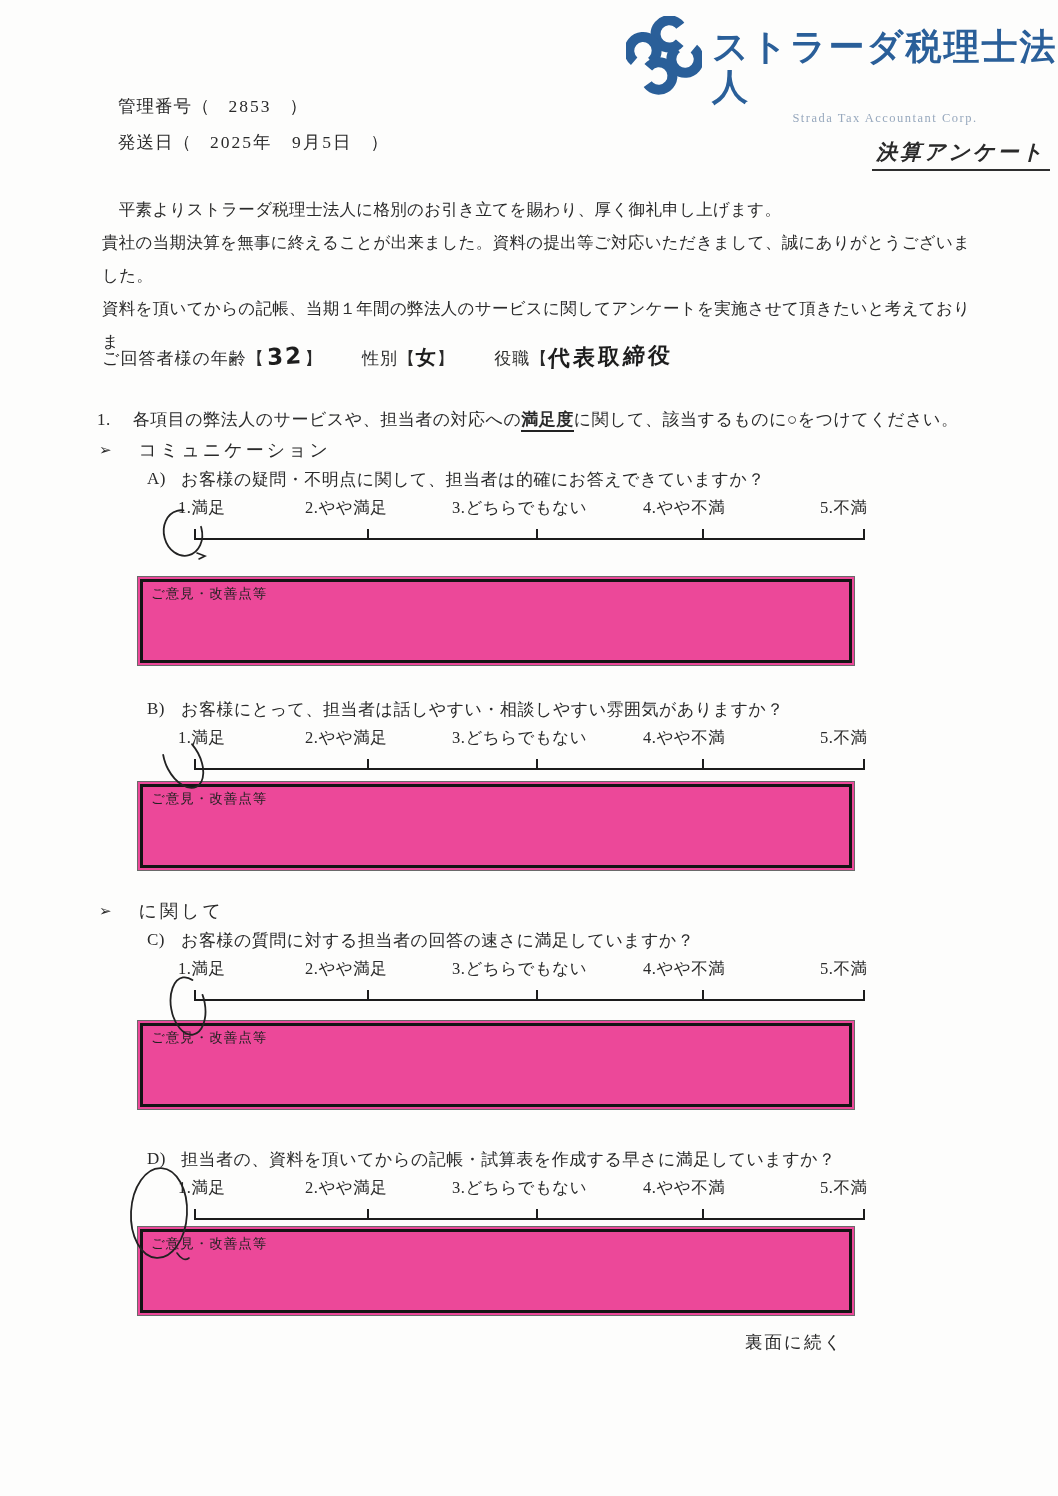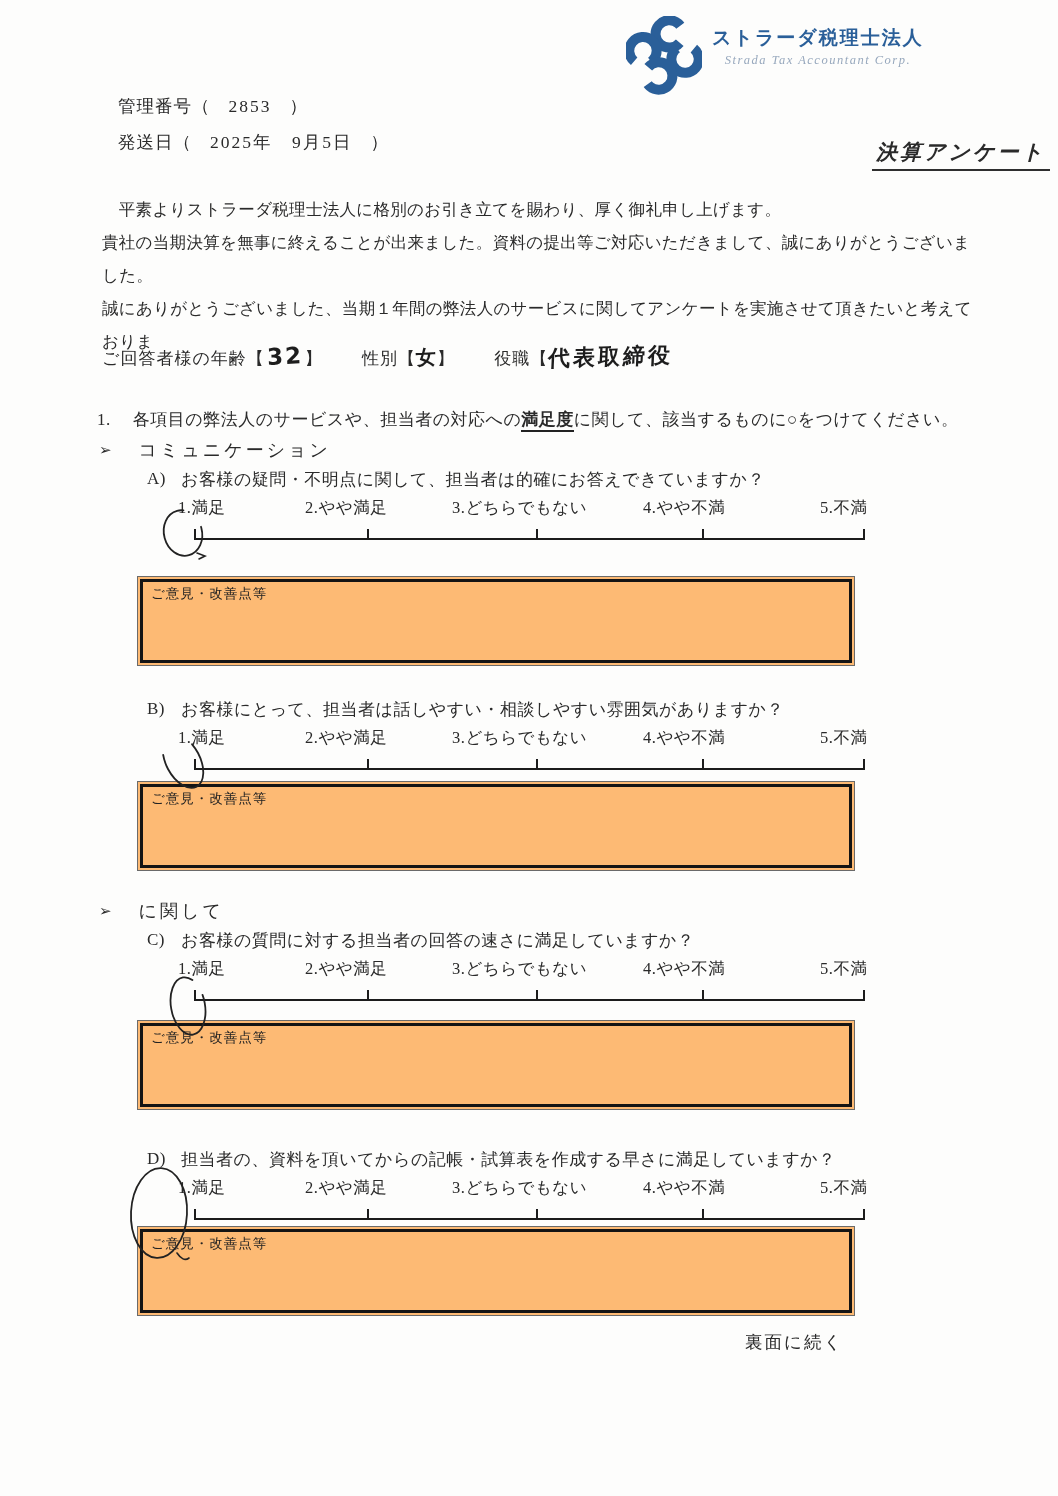--- a/index.html
+++ b/index.html
@@ -9,21 +9,21 @@
     margin:0 auto;
     background:#fdfdfc;
     font-family:"Liberation Serif","DejaVu Serif",serif;
     color:#2a2a2a;
     overflow:hidden;
   }
   
   .logo-block{position:absolute;left:626px;top:16px;display:flex;align-items:flex-start;}
   .logo-mark{width:76px;height:80px;flex:0 0 auto;}
   .logo-texts{margin-left:10px;padding-top:12px;}
-  .logo-name{font-size:19px;font-weight:600;letter-spacing:2px;line-height:1.1;}
+  .logo-name{font-size:36px;font-weight:600;letter-spacing:2px;line-height:1.1;}
   .logo-en{font-size:12.5px;letter-spacing:1.5px;text-align:center;margin-top:4px;}
   
   .meta{position:absolute;left:118px;top:88px;font-size:17.5px;letter-spacing:1px;line-height:36px;}
   .meta .num{letter-spacing:2px;}
   
   .doc-title{position:absolute;left:0;right:8px;top:138px;text-align:right;font-style:italic;}
   .doc-title span{
     display:inline-block;font-size:21px;font-weight:600;letter-spacing:3px;
     border-bottom:2px solid #2f2f2f;padding:0 4px 3px 4px;
   }
@@ -52,21 +52,21 @@
   .qblock{position:relative;margin-left:137px;width:730px;}
   .qrow{height:32px;font-size:17px;letter-spacing:0.5px;display:flex;align-items:center;}
   .qrow .qlabel{margin-left:10px;width:34px;flex:0 0 auto;}
   .scale-labels{position:relative;height:30px;font-size:16.5px;}
   .scale-labels span{position:absolute;top:2px;white-space:nowrap;letter-spacing:0.5px;}
   .scale-line{position:relative;height:16px;}
   .scale-bar{position:absolute;top:13px;height:0;border-top:2px solid #1c1c1c;}
   .tick{position:absolute;top:4px;width:2px;height:10px;background:#1c1c1c;}
   .comment-box{
     box-sizing:border-box;width:718px;height:90px;
-    border:1px solid #6a6a6a;padding:2px;background:#fdba74;
+    border:1px solid #6a6a6a;padding:2px;background:#ec4899;
   }
   .comment-inner{
     box-sizing:border-box;width:100%;height:100%;
     border:3px solid #141414;
   }
   .comment-label{display:inline-block;padding:3px 8px;font-size:13.5px;letter-spacing:1px;color:#222;}
   .circle-svg{position:absolute;pointer-events:none;}
   
   .footer-note{font-size:17.5px;letter-spacing:2px;margin-left:745px;}
 </style>
@@ -79,35 +79,35 @@
     <svg class="logo-mark" viewBox="0 0 72 76">
       <g fill="none" stroke="#2a5f99" stroke-width="9.5">
         <circle cx="41" cy="17" r="13" stroke-dasharray="64 18" transform="rotate(40 41 17)"></circle>
         <circle cx="16" cy="33" r="13" stroke-dasharray="64 18" transform="rotate(130 16 33)"></circle>
         <circle cx="56" cy="41" r="13" stroke-dasharray="64 18" transform="rotate(-50 56 41)"></circle>
         <circle cx="31" cy="57" r="13" stroke-dasharray="64 18" transform="rotate(220 31 57)"></circle>
       </g>
     </svg>
     <div class="logo-texts">
       <div class="logo-name" style="color:#2a5f99;">ストラーダ税理士法人</div>
-      <div class="logo-en" style="color:#97a8bd;font-style:italic;">Strada Tax Accountant Corp.</div>
+      <div class="logo-en" style="color:#97a8bd;">Strada Tax Accountant Corp.</div>
     </div>
   </div>
 
   <div class="meta">
     <div><span>管理番号</span><span>（</span><span class="num" style="margin:0 18px;">2853</span><span>）</span></div>
     <div><span>発送日</span><span>（</span><span class="num" style="margin:0 18px;">2025年　9月5日</span><span>）</span></div>
   </div>
 
   <div class="doc-title"><span>決算アンケート</span></div>
 
   <div class="intro">
     <div>　平素よりストラーダ税理士法人に格別のお引き立てを賜わり、厚く御礼申し上げます。</div>
     <div>貴社の当期決算を無事に終えることが出来ました。資料の提出等ご対応いただきまして、誠にありがとうございました。</div>
-    <div>誠にありがとうございました、当期１年間の弊法人のサービスに関してアンケートを実施させて頂きたいと考えておりま</div>
+    <div>資料を頂いてからの記帳、当期１年間の弊法人のサービスに関してアンケートを実施させて頂きたいと考えておりま</div>
   </div>
 
   <div class="respondent">
     <span class="grp"><span>ご回答者様の年齢</span><span>【</span><span class="hand hand-age">32</span><span>】</span></span>
     <span class="grp"><span>性別</span><span>【</span><span class="hand hand-gender">女</span><span>】</span></span>
     <span class="grp"><span>役職</span><span>【</span><span class="hand hand-job">代表取締役</span></span>
   </div>
 
   <div class="q1">
     <span class="no">1.</span><span>各項目の弊法人のサービスや、担当者の対応への</span><span class="emph">満足度</span><span>に関して、該当するものに○をつけてください。</span>

